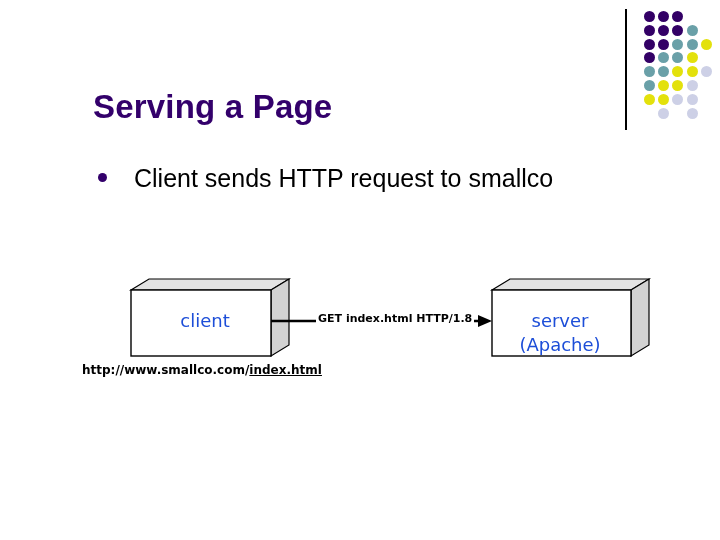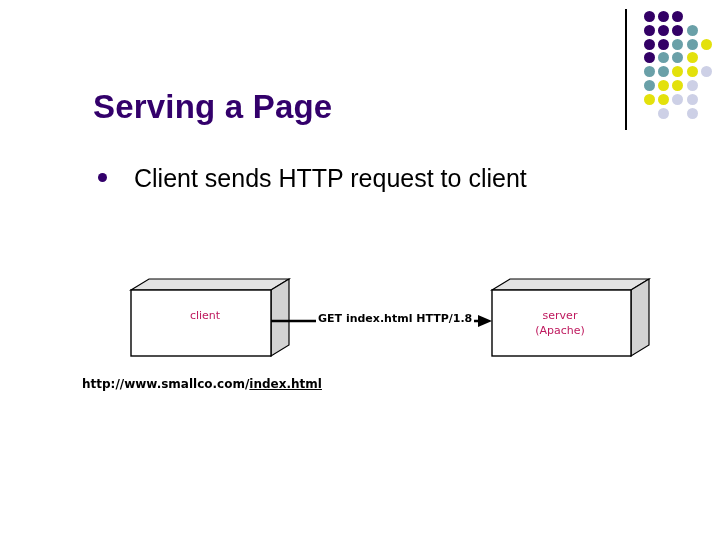--- a/index.html
+++ b/index.html
@@ -83,22 +83,22 @@
     left: 0;
     top: 0;
     width: 720px;
     height: 540px;
     pointer-events: none;
   }
   .box-label {
     position: absolute;
     text-align: center;
     font-family: "DejaVu Sans", sans-serif;
-    font-size: 11px;
-    color: #be185d;
+    font-size: 18px;
+    color: #1d4ed8;
     line-height: 1.35;
     white-space: nowrap;
   }
   #client-label { left: 145px; top: 309px; width: 120px; }
   #server-label { left: 505px; top: 309px; width: 110px; }
 
   #arrow-label {
     position: absolute;
     left: 316px;
     top: 312px;
@@ -107,21 +107,21 @@
     font-weight: bold;
     color: #000000;
     background: #ffffff;
     padding: 0 2px;
     white-space: nowrap;
   }
 
   #url-text {
     position: absolute;
     left: 82px;
-    top: 377px;
+    top: 363px;
     font-family: "DejaVu Sans", sans-serif;
     font-size: 12px;
     font-weight: bold;
     color: #000000;
     white-space: nowrap;
   }
   #url-text .url-link { text-decoration: underline; }
 </style>
 </head>
 <body>
@@ -161,21 +161,21 @@
       <div class="deco-dot" style="left: 28.4px; top: 82.8px; background: rgb(205, 208, 230);"></div>
       <div class="deco-dot" style="left: 42.6px; top: 82.8px; background: rgb(205, 208, 230);"></div>
       <div class="deco-dot" style="left: 14.2px; top: 96.6px; background: rgb(205, 208, 230);"></div>
       <div class="deco-dot" style="left: 42.6px; top: 96.6px; background: rgb(205, 208, 230);"></div>
     </div>
 
   <div id="page-title">Serving a Page</div>
 
   <div id="bullet-row">
     <span id="bullet-marker"></span>
-    <span id="bullet-text">Client sends HTTP request to client</span>
+    <span id="bullet-text">Client sends HTTP request to smallco</span>
   </div>
 
   <svg id="diagram" viewBox="0 0 720 540" xmlns="http://www.w3.org/2000/svg">
 
     <g>
 
       <polygon points="131,290 149,279 289,279 271,290" fill="#e3e3e3" stroke="#000000" stroke-width="1.2"></polygon>
 
       <polygon points="271,290 289,279 289,345 271,356" fill="#d2d2d2" stroke="#000000" stroke-width="1.2"></polygon>
 

